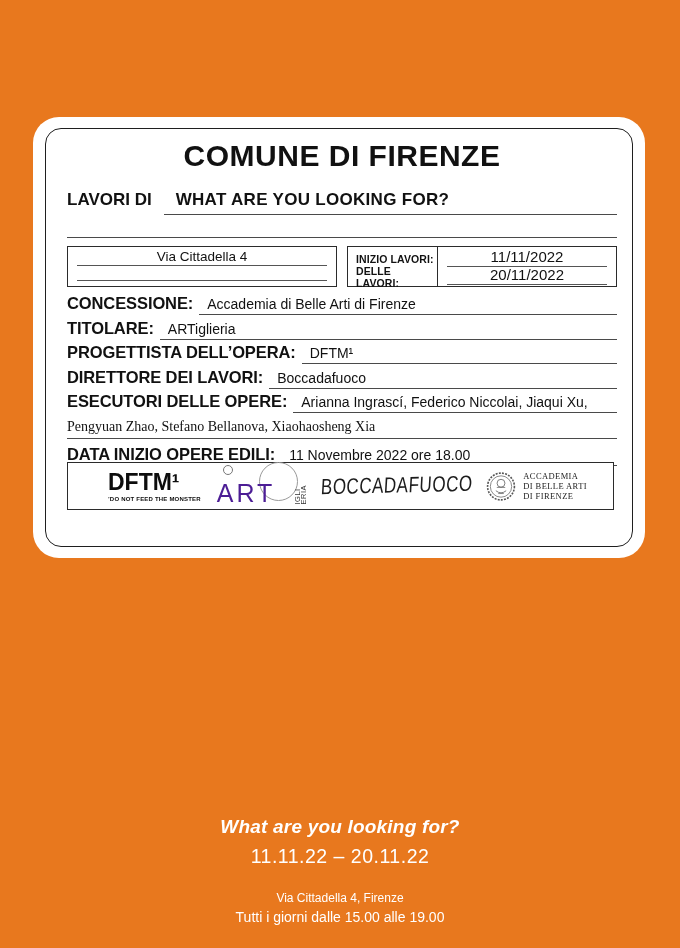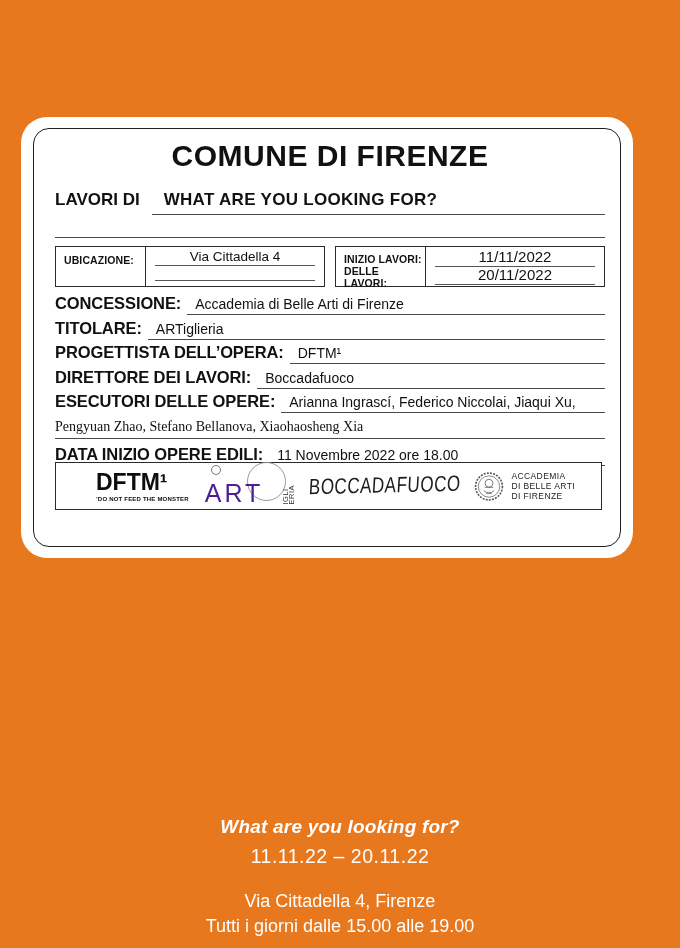--- a/index.html
+++ b/index.html
@@ -3,21 +3,21 @@
 <meta charset="utf-8">
 <style>
   html, body { margin:0; padding:0; }
   body {
     width:680px; height:948px; position:relative; overflow:hidden;
     background:#E8781E;
     font-family:"Liberation Sans", sans-serif;
     color:#111;
   }
   .card {
-    position:absolute; left:21px; top:117px; width:612px; height:441px;
+    position:absolute; left:33px; top:117px; width:612px; height:441px;
     background:#ffffff; border-radius:26px;
   }
   .card-border {
     position:absolute; left:12px; top:11px; right:12px; bottom:11px;
     border:1.5px solid #1f1f1f; border-radius:16px; pointer-events:none;
   }
   .card-content {
     position:absolute; left:34px; top:0; width:550px; height:100%;
   }
   .comune-title {
@@ -92,48 +92,47 @@
   .art-vert span {
     writing-mode:vertical-rl; transform:rotate(180deg);
     font-size:7.5px; letter-spacing:0.5px; color:#333; line-height:6px;
   }
   .bocca {
     font-size:17px; letter-spacing:0.5px; color:#1c1c1c; font-weight:400;
     transform:skewX(-4deg) scaleY(1.3) rotate(-1deg); white-space:nowrap;
   }
   .accademia { display:flex; align-items:center; gap:7px; }
   .acc-text {
-    font-family:Liberation Sans, sans-serif; font-size:8.5px; line-height:10px;
+    font-family:Liberation Serif, serif; font-size:8.5px; line-height:10px;
     letter-spacing:0.4px; color:#222;
   }
   .footer { position:absolute; left:0; right:0; top:816px; text-align:center; color:#ffffff; }
   .footer-title { font-size:19px; font-weight:bold; font-style:italic; letter-spacing:0.2px; }
   .footer-dates { font-size:19.5px; margin-top:7px; letter-spacing:0.5px; }
-  .footer-address { font-size:18px; margin-top:23px; }
-  .footer-hours { font-size:18px; margin-top:4px; }
+  .footer-address { font-size:12px; margin-top:23px; }
+  .footer-hours { font-size:14px; margin-top:4px; }
 </style>
 </head>
 <body style="background: rgb(232, 120, 30);">
 
 <div class="card">
   <div class="card-border"></div>
   <div class="card-content">
 
     <div class="comune-title">COMUNE DI FIRENZE</div>
 
     <div class="lavori-row">
       <span class="lavori-label">LAVORI DI</span>
       <span class="lavori-value">WHAT ARE YOU LOOKING FOR?</span>
     </div>
 
     <div class="full-line"></div>
 
     <div class="info-table">
       <div class="info-box">
-        <div class="lbl-cell lbl-single">UBICAZIONE:</div>
         <div class="val-cell">
           <div class="val-row">Via Cittadella 4</div>
           <div class="val-row empty"></div>
         </div>
       </div>
       <div class="info-box">
         <div class="lbl-cell lbl-double">
           <div>INIZIO LAVORI:</div>
           <div>DELLE LAVORI:</div>
         </div>

